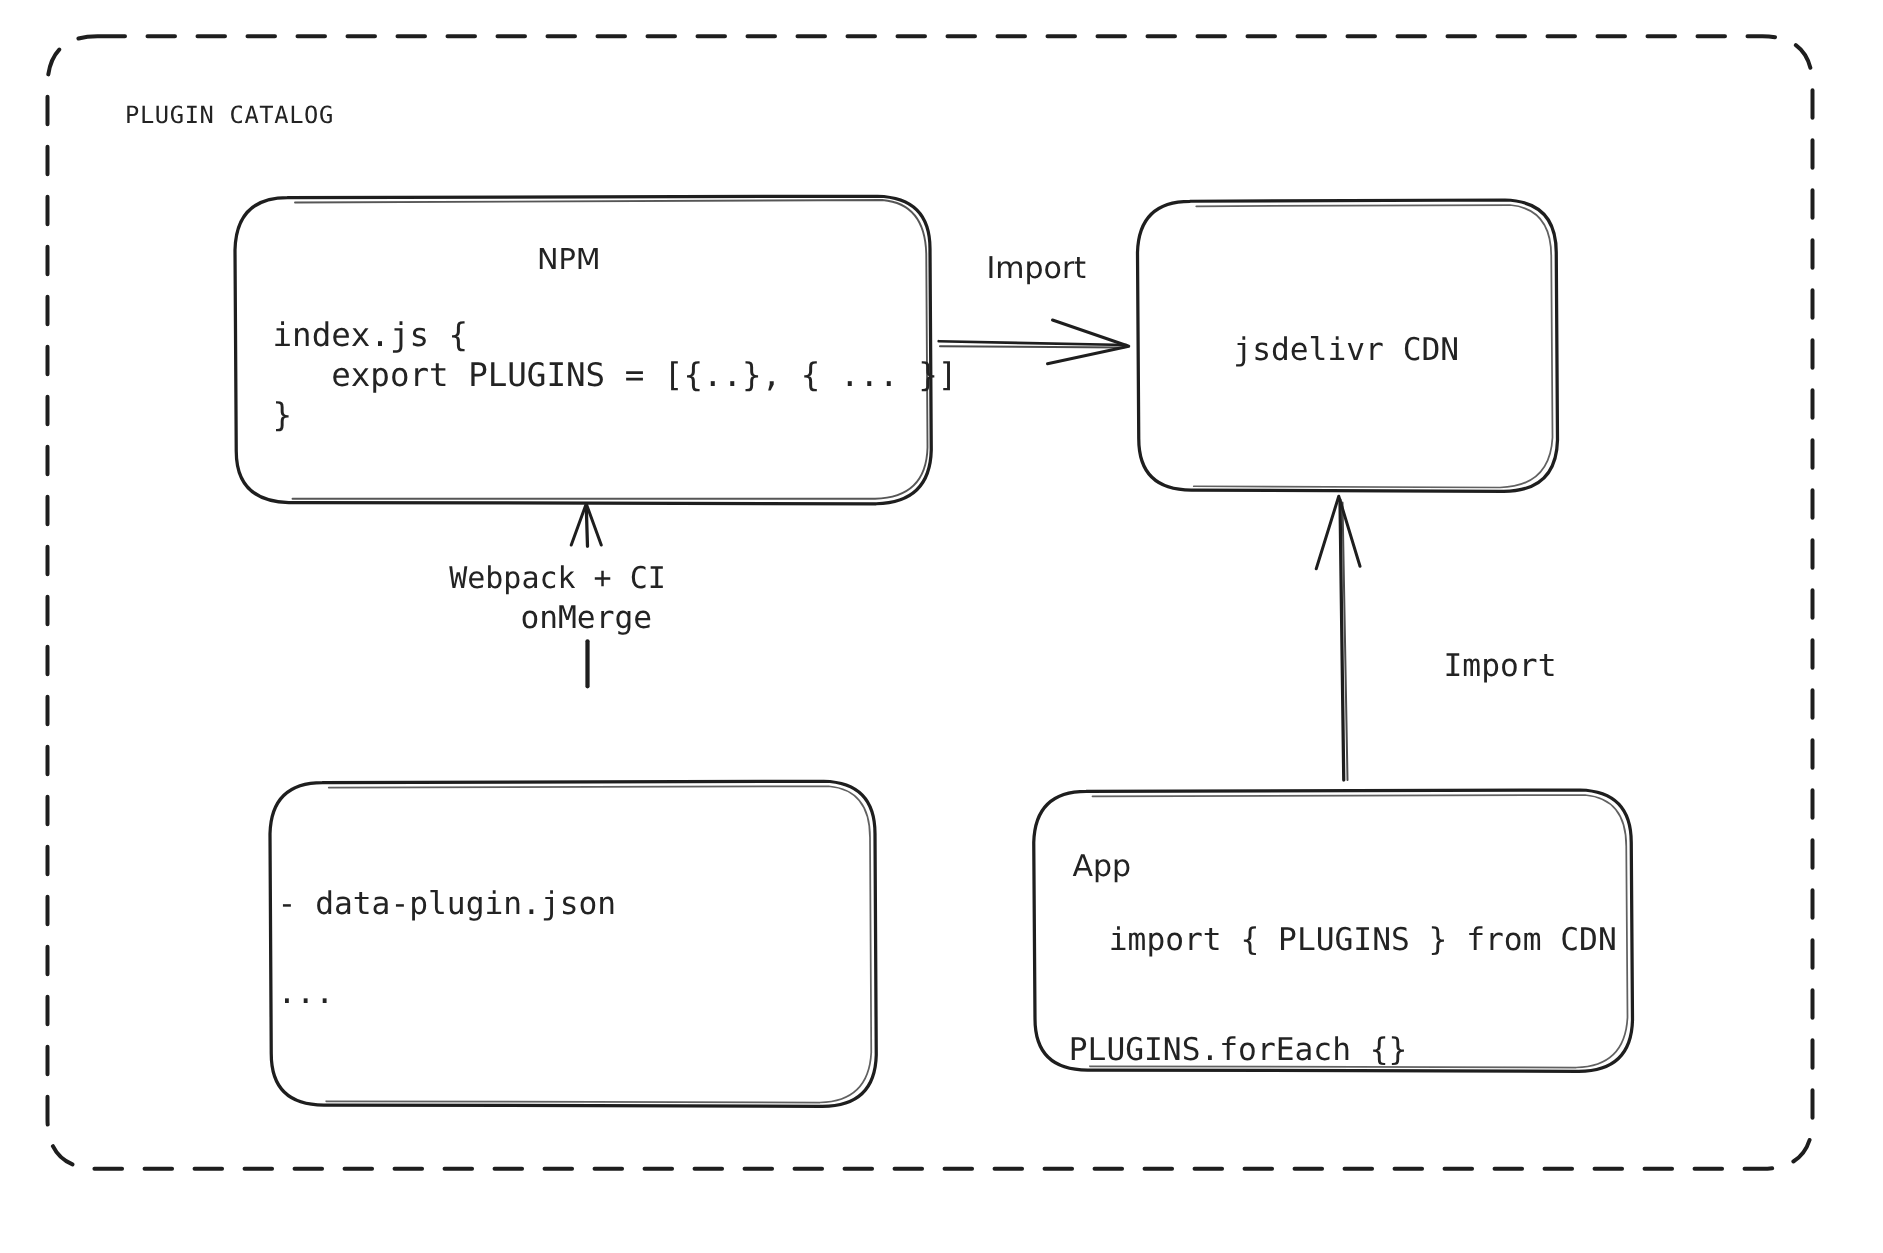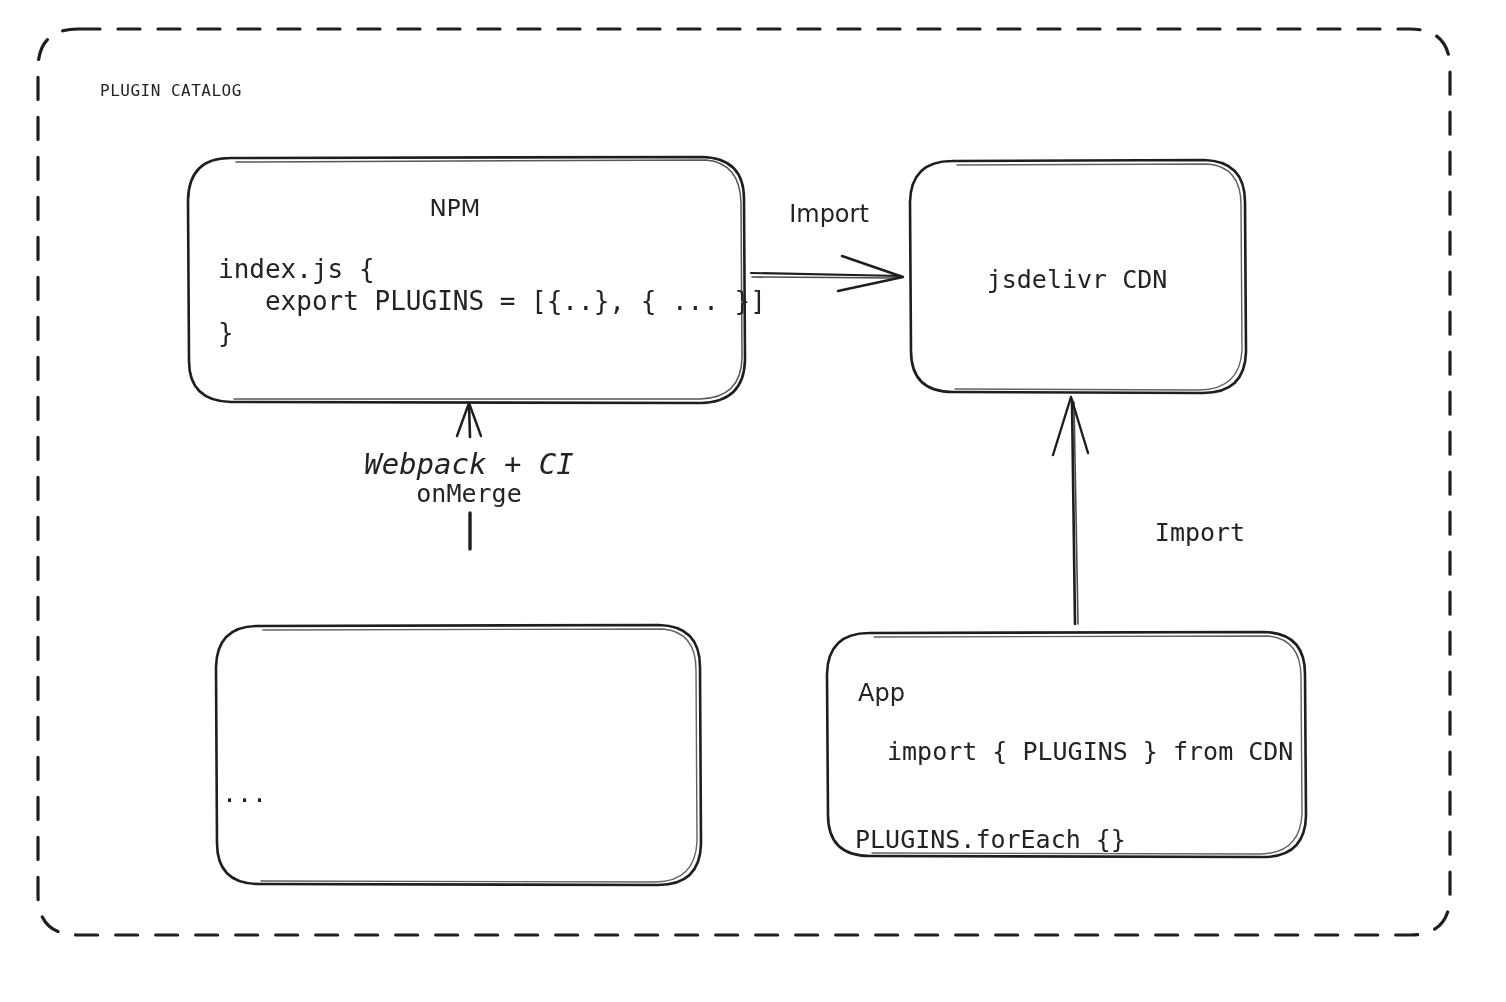--- a/index.html
+++ b/index.html
@@ -33,21 +33,21 @@
   .sans {
     font-family: "DejaVu Sans", "Liberation Sans", sans-serif;
   }
   .ctr {
     text-align: center;
     transform: translateX(-50%);
   }
   #group-label {
     left: 100px;
     top: 83px;
-    font-size: 16px;
+    font-size: 19px;
     letter-spacing: 0.5px;
   }
   #npm-title {
     left: 455px;
     top: 197px;
     font-size: 23px;
   }
   .npm-code {
     left: 218px;
     font-size: 26px;
@@ -64,24 +64,23 @@
     left: 829px;
     top: 202px;
     font-size: 24px;
   }
   #import-label {
     left: 1200px;
     top: 520px;
     font-size: 25px;
   }
   #build-label-0 {
-    left: 469px;
+    left: 446px;
     top: 450px;
-    font-size: 29px;
-    font-style: italic;
+    font-size: 24px;
   }
   #build-label-1 {
     left: 469px;
     top: 481px;
     font-size: 25px;
   }
   #repo-title {
     left: 435px;
     top: 570px;
     font-size: 25px;
@@ -151,19 +150,20 @@
 
   <div class="txt ctr" id="cdn-title">jsdelivr CDN</div>
 
   <div class="txt sans ctr" id="cache-label">Import</div>
 
   <div class="txt ctr" id="import-label">Import</div>
 
   <div class="txt ctr" id="build-label-0">Webpack + CI</div>
   <div class="txt ctr" id="build-label-1">onMerge</div>
 
+  <div class="txt repo-line" id="repo-line-0">- data-plugin.json</div>
   <div class="txt repo-line" id="repo-line-2">...</div>
 
   <div class="txt sans" id="app-title">App</div>
   <div class="txt app-code" id="app-line-0">import { PLUGINS } from CDN</div>
   <div class="txt app-code" id="app-line-1">PLUGINS.forEach {}</div>
 
 </div>
 
 </body></html>

